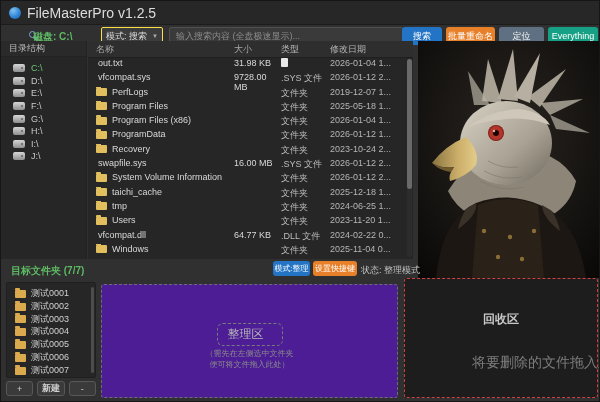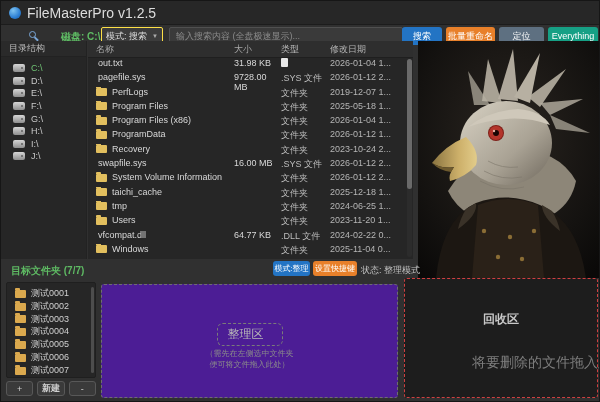--- a/index.html
+++ b/index.html
@@ -14,21 +14,21 @@
     background:#272727; border-bottom:1px solid #1c1c1c; display:flex; align-items:center; }
   .app-ico { width:12px; height:12px; border-radius:50%;
     background:radial-gradient(circle at 35% 30%, #7ec3f0, #2c7fd4 60%, #1b5fa8); margin:0 6px 0 8px; }
   .title-text { font-size:14px; color:#dcdcdc; }
   
   .toolbar { position:absolute; left:0; top:25px; width:600px; height:22px; }
   .mag { position:absolute; left:28px; top:5px; width:7px; height:7px;
     border:1.5px solid #7aa7d8; border-radius:50%; }
   .mag::after { content:""; position:absolute; width:5px; height:1.5px; background:#7aa7d8;
     transform:rotate(45deg); right:-4px; bottom:-2px; }
-  .disk-label { position:absolute; left:60px; top:4px; font-size:10px; color:#5eba63; font-weight:bold; }
+  .disk-label { position:absolute; left:32px; top:4px; font-size:10px; color:#5eba63; font-weight:bold; }
   .mode-select { position:absolute; left:100px; top:1px; width:62px; height:18px;
     background:#3c3c3c; border:1px solid #fde047; border-radius:2px; font-size:9px; color:#ddd;
     display:flex; align-items:center; padding:0 4px; justify-content:space-between; cursor:default; }
   .mode-select .arrow { font-size:6px; color:#aaa; }
   .search-input { position:absolute; left:168px; top:1px; width:234px; height:18px;
     background:#3a3a3a; border:1px solid #505050; border-radius:2px; font-size:9px; color:#ddd;
     padding:0 6px; outline:none; font-family:inherit; }
   .search-input::placeholder { color:#8a8a8a; }
   .tbtn { position:absolute; top:1px; height:18px; border:none; border-radius:3px;
     color:#fff; font-size:9px; font-family:inherit; display:flex; align-items:center;
@@ -182,21 +182,21 @@
           </div>
           <div class="c-size">31.98 KB</div>
           <div class="c-type">
             <span class="doc-ico"></span>
           </div>
           <div class="c-date">2026-01-04 1...</div>
         </div>
         <div class="file-row">
           <div class="c-name">
             <span class="file-indent"></span>
-            <span>pagefile.sys</span>
+            <span>vfcompat.sys</span>
           </div>
           <div class="c-size">9728.00 MB</div>
           <div class="c-type">.SYS 文件</div>
           <div class="c-date">2026-01-12 2...</div>
         </div>
         <div class="file-row">
           <div class="c-name">
             <span class="folder-ico"></span>
             <span>PerfLogs</span>
           </div>

